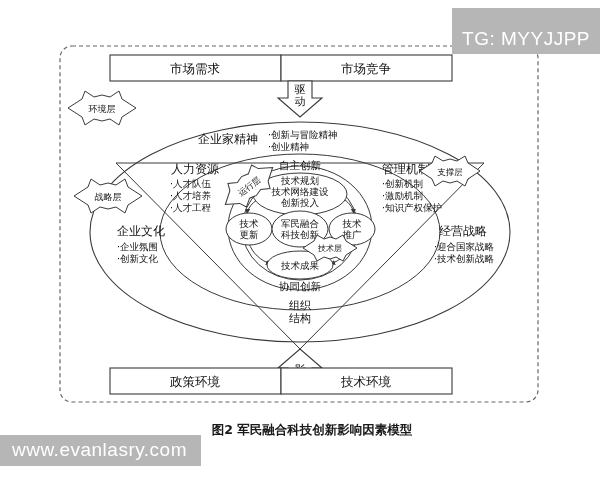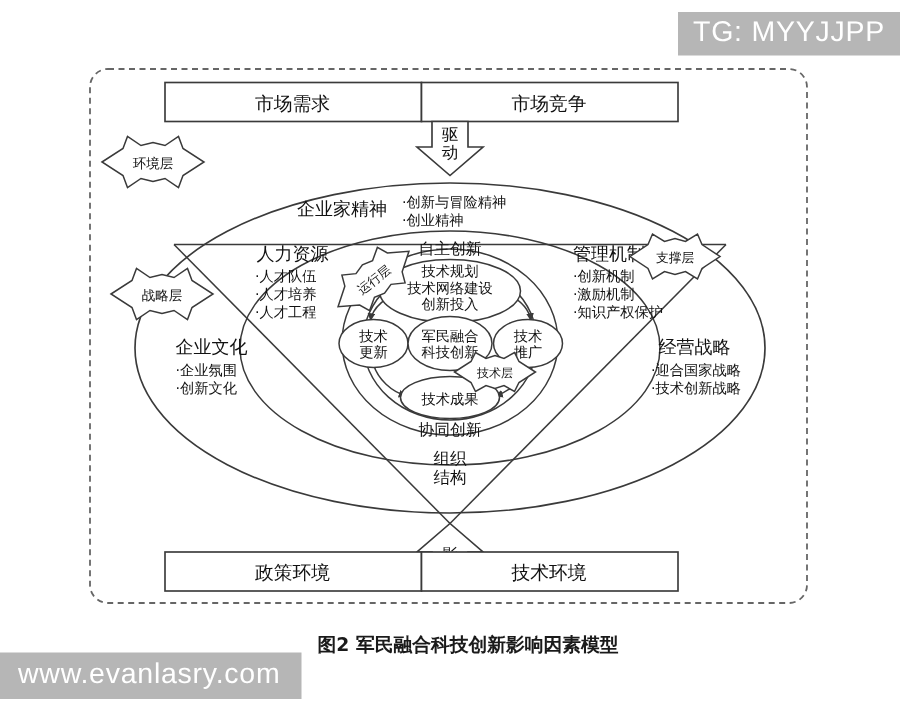--- a/index.html
+++ b/index.html
@@ -8,21 +8,21 @@
     font-family:"Liberation Sans","DejaVu Sans",sans-serif;
     position:relative;overflow:hidden;
   }
   #figure-root{position:absolute;left:0;top:0;width:600px;height:480px;}
   svg{display:block;}
   .wm{
     position:absolute;background:#b6b6b6;color:#ffffff;
     font-family:"Liberation Sans","DejaVu Sans",sans-serif;
     letter-spacing:.5px;white-space:nowrap;
   }
-  #wm-top{right:0;top:8px;font-size:19px;padding:3px 10px 4px 10px;}
+  #wm-top{right:0;top:8px;font-size:19px;padding:20px 10px 4px 10px;}
   #wm-bottom{left:0;bottom:14px;font-size:19px;padding:4px 14px 5px 12px;text-align:center;}
   .caption{
     position:absolute;left:0;top:422px;width:600px;text-align:center;
     font-size:12.5px;font-weight:bold;color:#1a1a1a;
     font-family:"DejaVu Sans",sans-serif;
     margin-left:12px;
   }
 </style>
 </head>
 <body>

